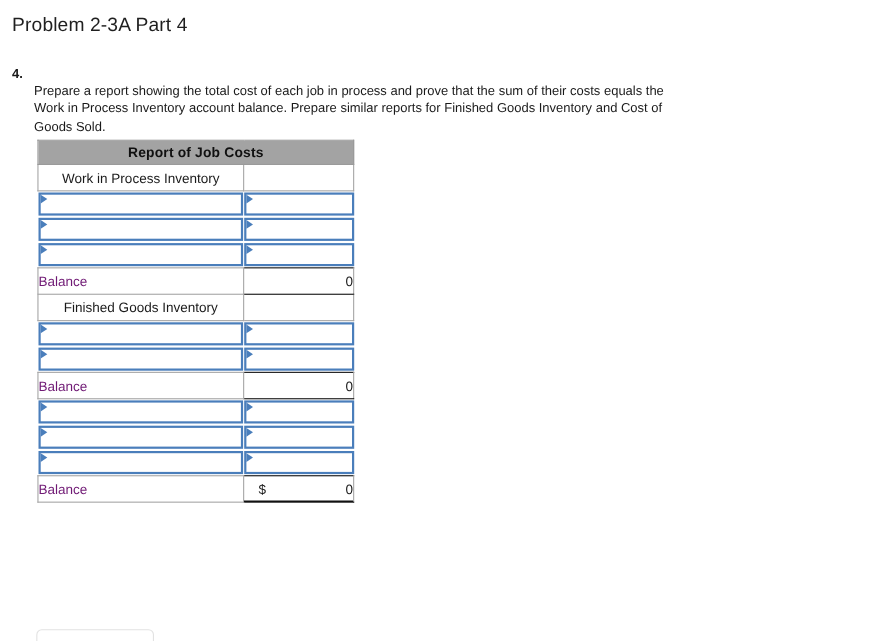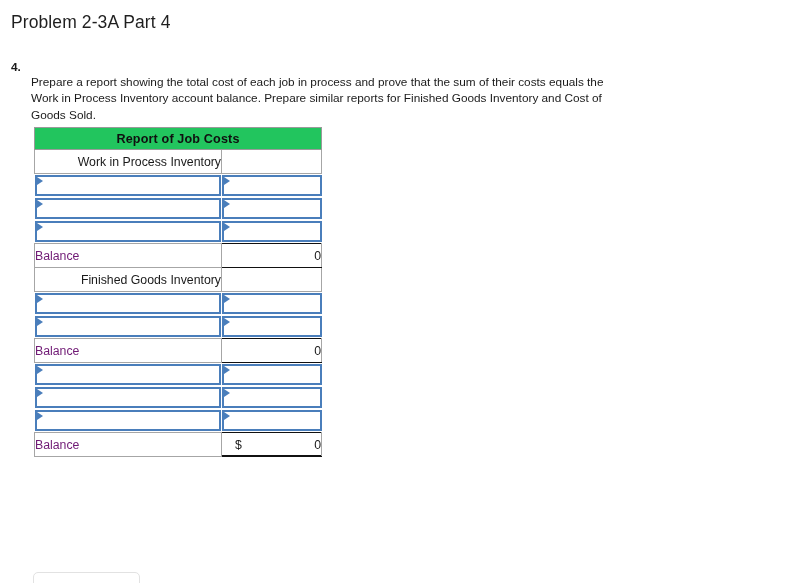--- a/index.html
+++ b/index.html
@@ -71,33 +71,33 @@
   .report-table td {
     padding: 0;
     margin: 0;
     vertical-align: middle;
     box-sizing: border-box;
   }
 
   
   .tbl-header {
     height: 22px;
-    background: #22c55e;
+    background: #a3a3a3;
     color: #101010;
     font-weight: bold;
     font-size: 12.6px;
     text-align: center;
     border: 1px solid #9a9a9a;
     letter-spacing: 0.15px;
   }
 
   
   .section-label {
     height: 16px;
-    text-align: right;
+    text-align: center;
     border: 1px solid #a6a6a6;
     border-top: none;
     font-size: 12.3px;
     color: #1a1a1a;
     padding-left: 6px;
   }
   .section-blank {
     height: 24px;
     border: 1px solid #a6a6a6;
     border-top: none;

